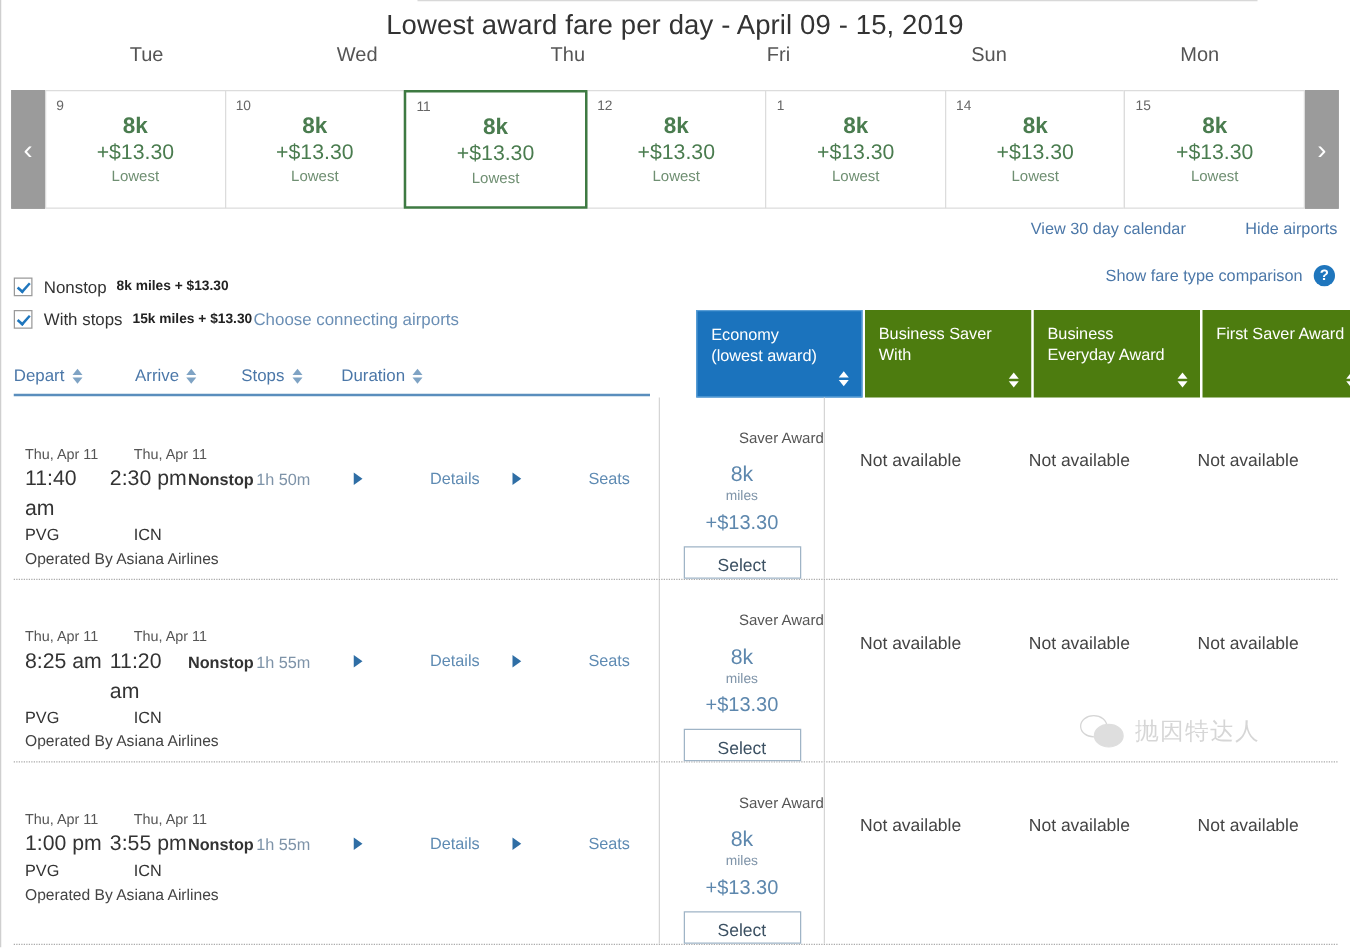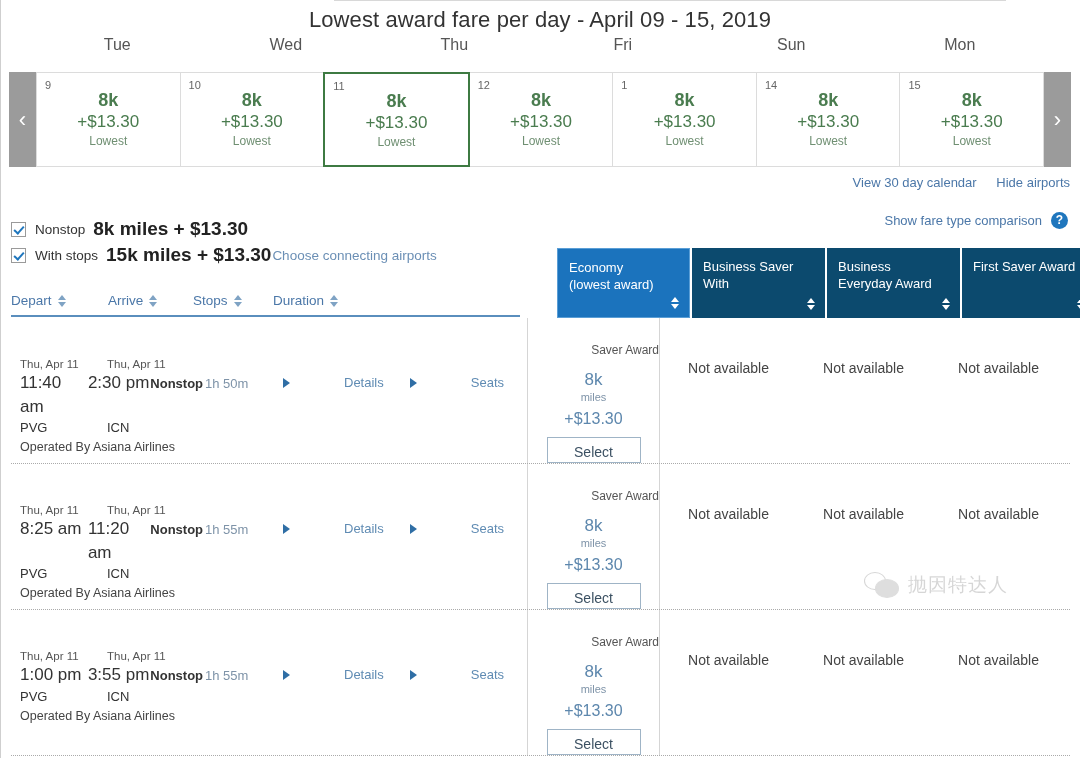--- a/index.html
+++ b/index.html
@@ -135,21 +135,21 @@
   .cal-links {
     position: absolute;
     right: 10px; top: 175px;
     font-size: 13px;
     color: #4b77a8;
   }
   .cal-links a {
     color: #4b77a8;
     text-decoration: none;
     cursor: pointer;
-    margin-left: 16px;
+    margin-left: 44px;
   }
 
   
   .fare-compare {
     position: absolute;
     right: 12px; top: 212px;
     display: flex;
     align-items: center;
     font-size: 13px;
     color: #4b77a8;
@@ -199,21 +199,21 @@
     width: 4px; height: 8px;
     border: solid #1f76bd;
     border-width: 0 2px 2px 0;
     transform: rotate(42deg);
   }
   .filter-label { color: #333333; }
   .filter-value {
     font-weight: bold;
     color: #222222;
     margin-left: 8px;
-    font-size: 19px;
+    font-size: 11px;
   }
   .filter-link {
     color: #6b8fb5;
     margin-left: 1px;
     font-size: 13.5px;
     text-decoration: none;
     cursor: pointer;
   }
 
   
@@ -253,21 +253,21 @@
   .fare-tabs {
     position: absolute;
     left: 557px; top: 248px;
     width: 545px;
     height: 70px;
     display: flex;
   }
   .fare-tab {
     width: 133px;
     margin-right: 2px;
-    background: #0c4a6e;
+    background: #4d7c0f;
     color: #ffffff;
     position: relative;
     box-sizing: border-box;
     padding: 10px 9px 0 11px;
     font-size: 13px;
     line-height: 17px;
     cursor: pointer;
   }
   .fare-tab.active {
     background: #1b73bd;

